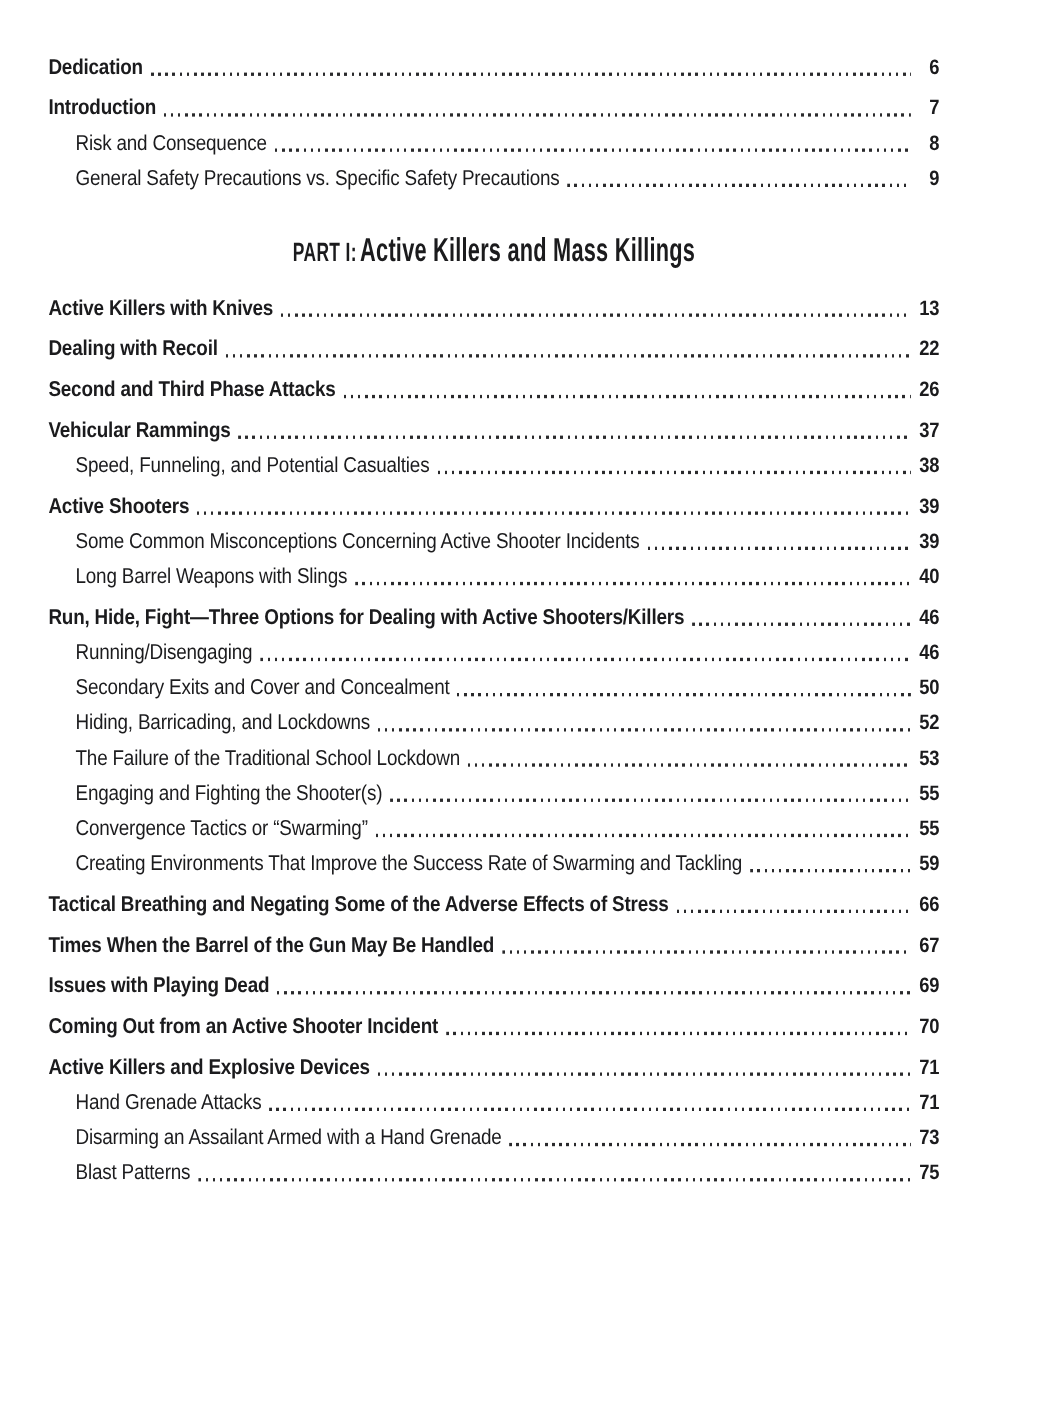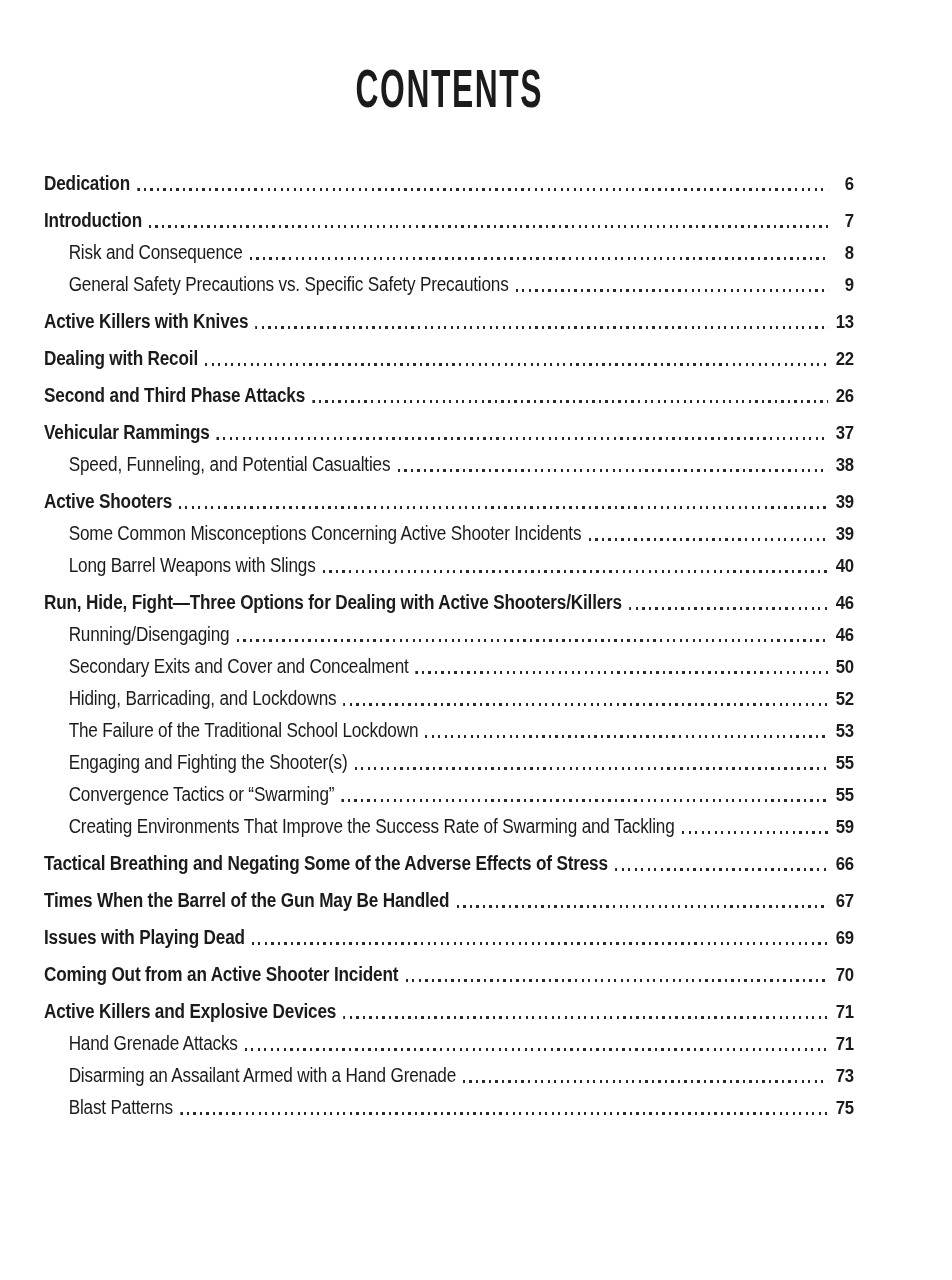--- a/index.html
+++ b/index.html
@@ -98,47 +98,50 @@
     min-width:24px;
     text-align:right;
   }
 </style>
 </head>
 <body>
 
 <div class="page">
   <div class="content">
 
-    <div class="title-wrap">
-      <span class="title">CONTENTS</span>
+
+    <div class="rows" id="front-rows">
+        <div class="row chapter">
+          <span class="label">Dedication</span>
+          <div class="leader"></div>
+          <span class="num">6</span>
+        </div>
+        <div class="row chapter">
+          <span class="label">Introduction</span>
+          <div class="leader"></div>
+          <span class="num">7</span>
+        </div>
+        <div class="row section">
+          <span class="label">Risk and Consequence</span>
+          <div class="leader"></div>
+          <span class="num">8</span>
+        </div>
+        <div class="row section">
+          <span class="label">General Safety Precautions vs. Specific Safety Precautions</span>
+          <div class="leader"></div>
+          <span class="num">9</span>
+        </div>
+      </div>
+
+    <div class="part-heading">
+      <span class="part-inner">
+        <span class="part-label">PART I:</span>
+        <span class="part-title">Active Killers and Mass Killings</span>
+      </span>
     </div>
-
-    <div class="rows" id="front-rows">
-        <div class="row chapter">
-          <span class="label">Dedication</span>
-          <div class="leader"></div>
-          <span class="num">6</span>
-        </div>
-        <div class="row chapter">
-          <span class="label">Introduction</span>
-          <div class="leader"></div>
-          <span class="num">7</span>
-        </div>
-        <div class="row section">
-          <span class="label">Risk and Consequence</span>
-          <div class="leader"></div>
-          <span class="num">8</span>
-        </div>
-        <div class="row section">
-          <span class="label">General Safety Precautions vs. Specific Safety Precautions</span>
-          <div class="leader"></div>
-          <span class="num">9</span>
-        </div>
-      </div>
-
 
     <div class="rows" id="entry-rows">
         <div class="row chapter">
           <span class="label">Active Killers with Knives</span>
           <div class="leader"></div>
           <span class="num">13</span>
         </div>
         <div class="row chapter">
           <span class="label">Dealing with Recoil</span>
           <div class="leader"></div>

